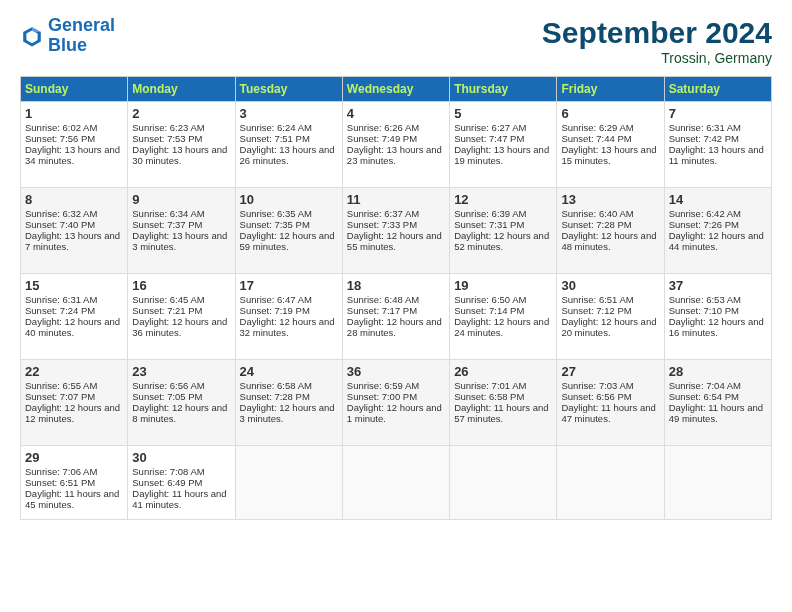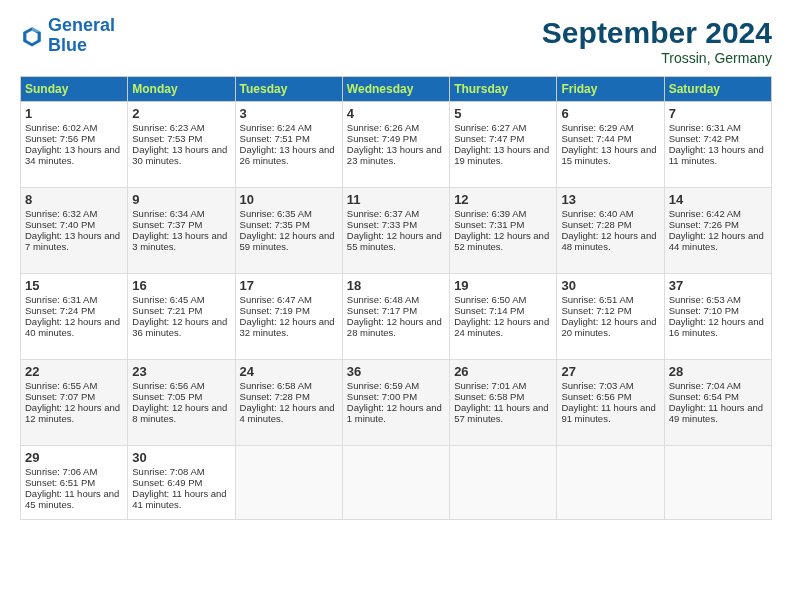--- a/index.html
+++ b/index.html
@@ -266,39 +266,39 @@
           <td>
         <span class="day-num">23</span>
         <span>Sunrise: 6:56 AM</span><br>
         <span>Sunset: 7:05 PM</span><br>
         <span>Daylight: 12 hours and 8 minutes.</span>
       </td>
           <td>
         <span class="day-num">24</span>
         <span>Sunrise: 6:58 AM</span><br>
         <span>Sunset: 7:28 PM</span><br>
-        <span>Daylight: 12 hours and 4 minutes.</span>
+        <span>Daylight: 12 hours and 3 minutes.</span>
       </td>
           <td>
         <span class="day-num">36</span>
         <span>Sunrise: 6:59 AM</span><br>
         <span>Sunset: 7:00 PM</span><br>
         <span>Daylight: 12 hours and 1 minute.</span>
       </td>
           <td>
         <span class="day-num">26</span>
         <span>Sunrise: 7:01 AM</span><br>
         <span>Sunset: 6:58 PM</span><br>
         <span>Daylight: 11 hours and 57 minutes.</span>
       </td>
           <td>
         <span class="day-num">27</span>
         <span>Sunrise: 7:03 AM</span><br>
         <span>Sunset: 6:56 PM</span><br>
-        <span>Daylight: 11 hours and 91 minutes.</span>
+        <span>Daylight: 11 hours and 47 minutes.</span>
       </td>
           <td>
         <span class="day-num">28</span>
         <span>Sunrise: 7:04 AM</span><br>
         <span>Sunset: 6:54 PM</span><br>
         <span>Daylight: 11 hours and 49 minutes.</span>
       </td>
         </tr>
         <tr>
           <td class="last-row">

